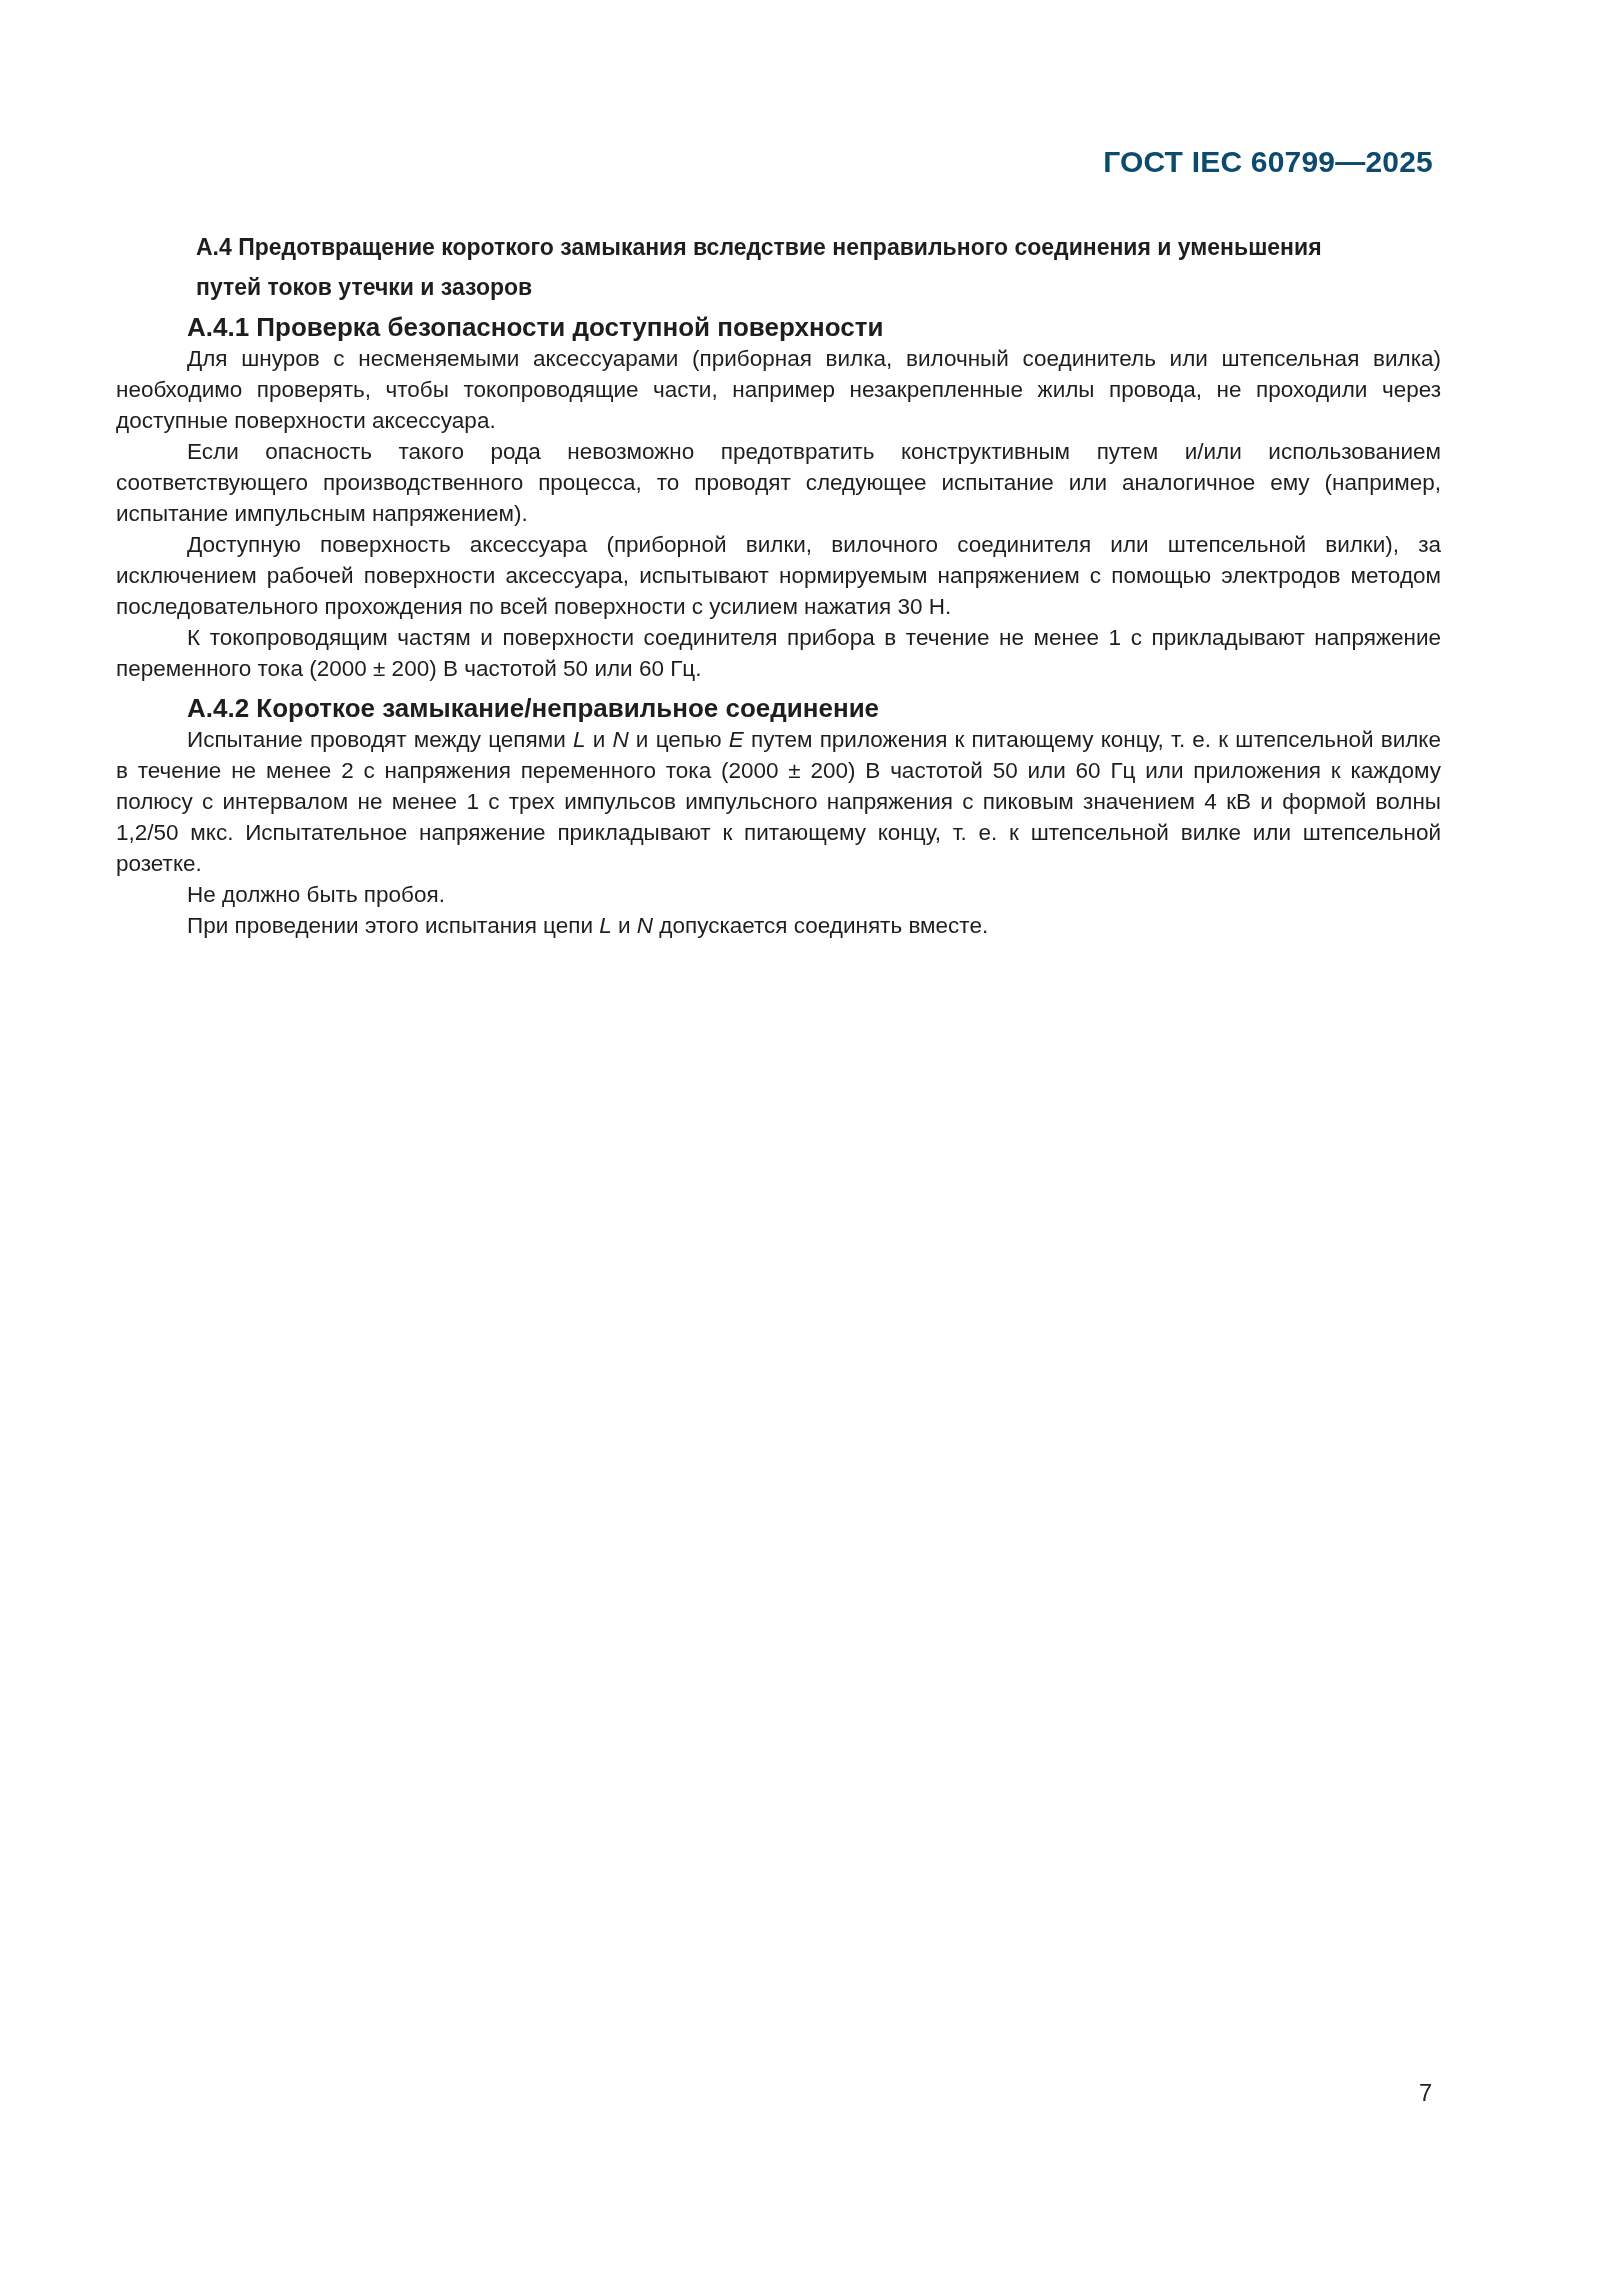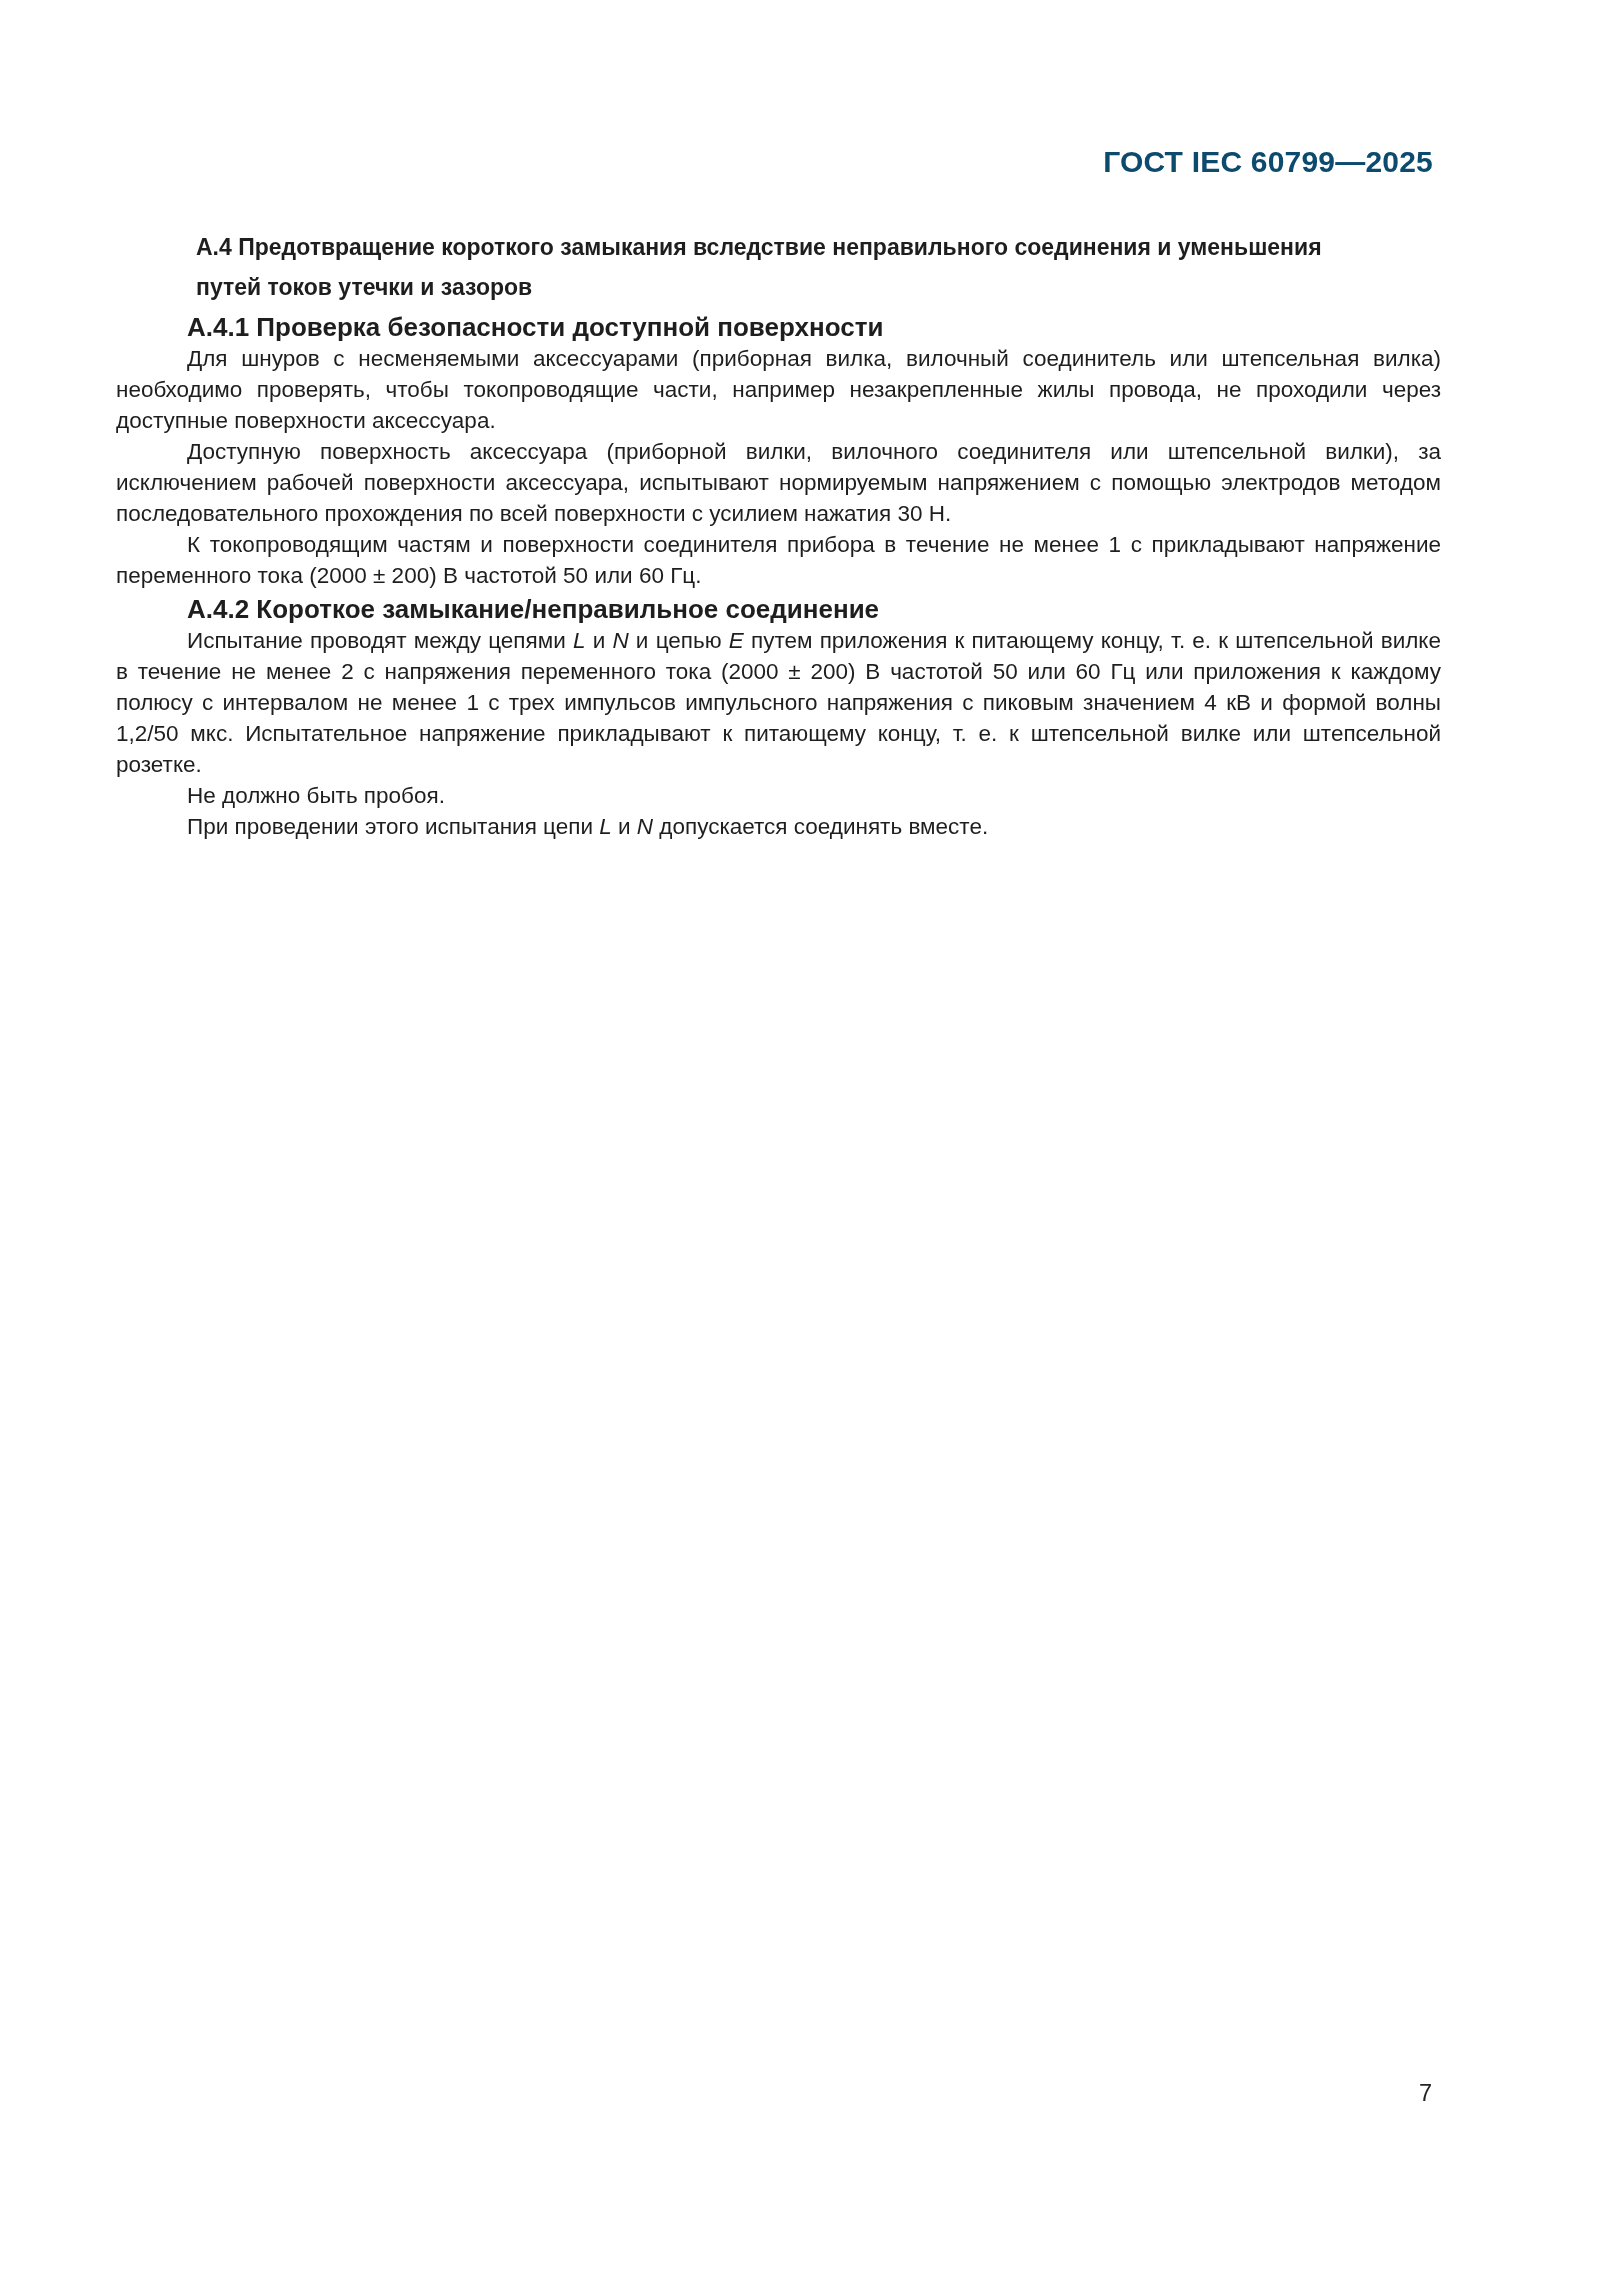--- a/index.html
+++ b/index.html
@@ -45,24 +45,25 @@
   <div class="h-section">
     <span>А.4 Предотвращение короткого замыкания вследствие неправильного соединения и уменьшения</span>
   </div>
   <div class="h-section" style="padding-left:71px">
     <span>путей токов утечки и зазоров</span>
   </div>
 
   <div class="h-sub">А.4.1 Проверка безопасности доступной поверхности</div>
 
   <p class="para">Для шнуров с несменяемыми аксессуарами (приборная вилка, вилочный соединитель или штепсельная вилка) необходимо проверять, чтобы токопроводящие части, например незакрепленные жилы провода, не проходили через доступные поверхности аксессуара.</p>
+  <p class="para">Если опасность такого рода невозможно предотвратить конструктивным путем и/или использованием соответствующего производственного процесса, то проводят следующее испытание или аналогичное ему (например, испытание импульсным напряжением).</p>
   <p class="para">Доступную поверхность аксессуара (приборной вилки, вилочного соединителя или штепсельной вилки), за исключением рабочей поверхности аксессуара, испытывают нормируемым напряжением с помощью электродов методом последовательного прохождения по всей поверхности с усилием нажатия 30 Н.</p>
   <p class="para">К токопроводящим частям и поверхности соединителя прибора в течение не менее 1 с прикладывают напряжение переменного тока (2000 ± 200) В частотой 50 или 60 Гц.</p>
 
-  <div class="h-sub" style="margin-top:3px">А.4.2 Короткое замыкание/неправильное соединение</div>
+  <div class="h-sub" style="margin-top:9px">А.4.2 Короткое замыкание/неправильное соединение</div>
 
   <p class="para"><span>Испытание проводят между цепями </span><span class="it">L</span><span> и </span><span class="it">N</span><span> и цепью </span><span class="it">E</span><span> путем приложения к питающему концу, т. е. к штепсельной вилке в течение не менее 2 с напряжения переменного тока (2000 ± 200) В частотой 50 или 60 Гц или приложения к каждому полюсу с интервалом не менее 1 с трех импульсов импульсного напряжения с пиковым значением 4 кВ и формой волны 1,2/50 мкс. Испытательное напряжение прикладывают к питающему концу, т. е. к штепсельной вилке или штепсельной розетке.</span></p>
 
 
   <p class="para">Не должно быть пробоя.</p>
 
   <p class="para"><span>При проведении этого испытания цепи </span><span class="it">L</span><span> и </span><span class="it">N</span><span> допускается соединять вместе.</span></p>
 </div>
 
 <div class="pagenum">7</div>

